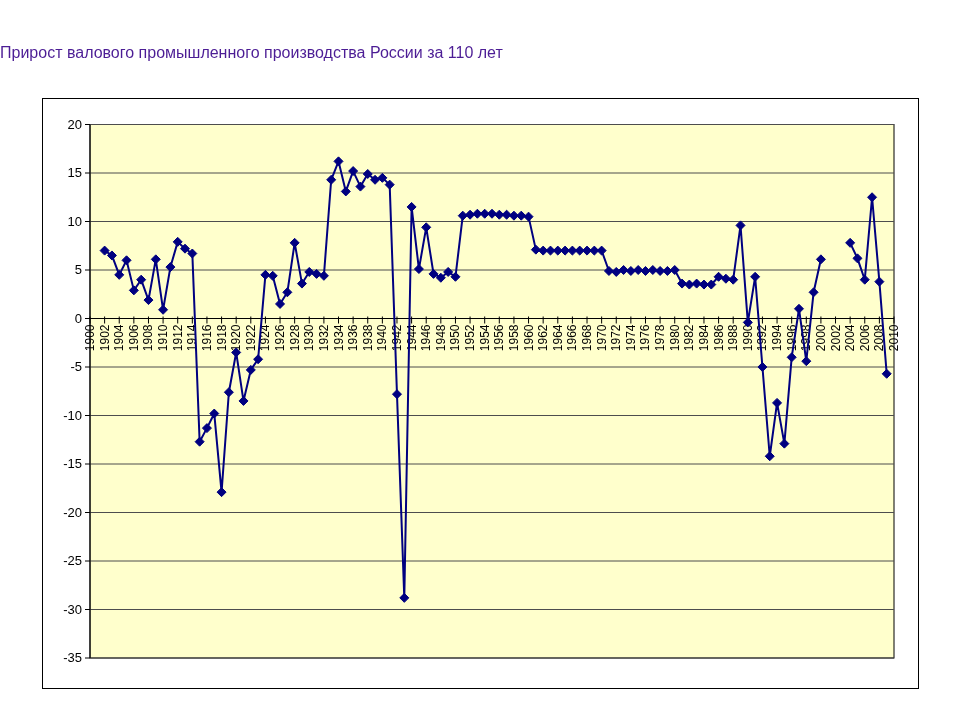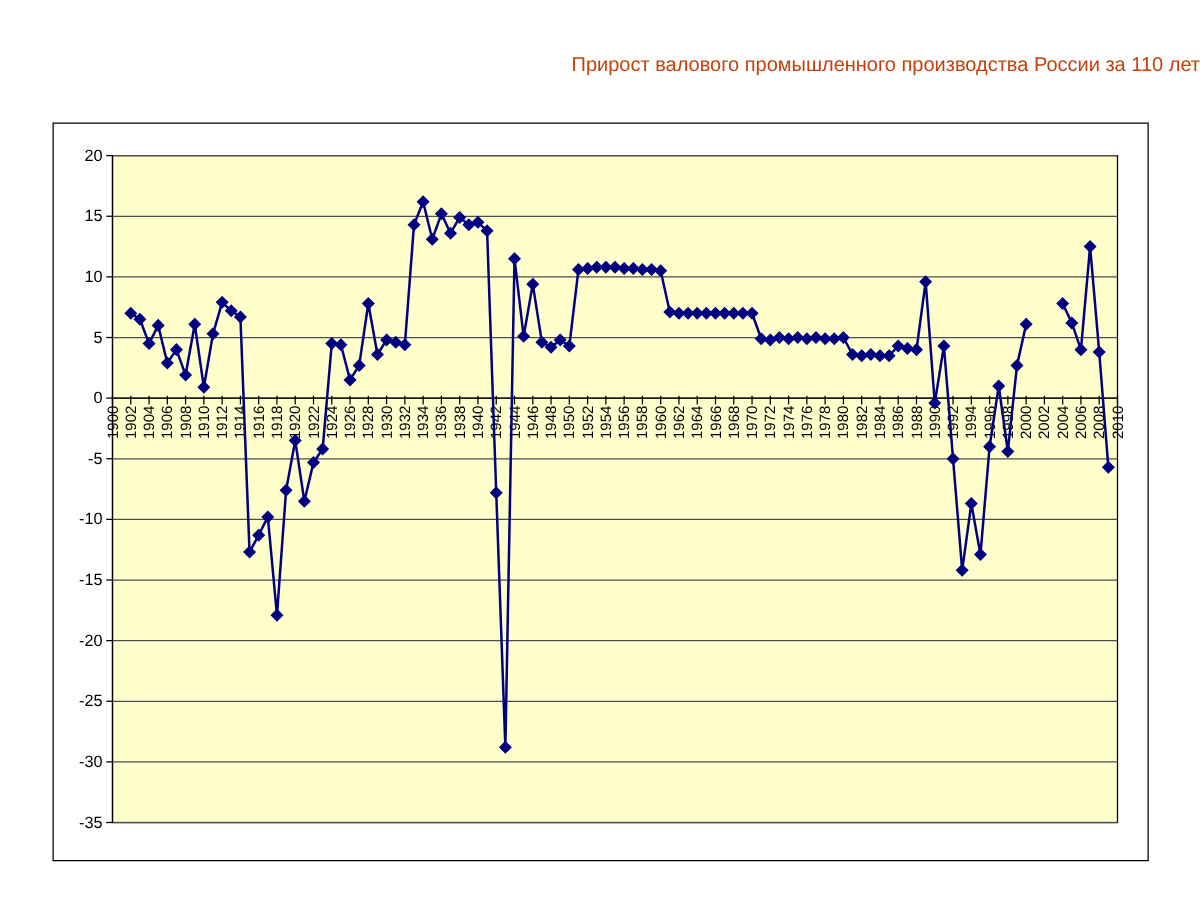--- a/index.html
+++ b/index.html
@@ -1,18 +1,18 @@
 <!DOCTYPE html>
 <html><head>
 <meta charset="utf-8">
 <style>
   html,body{margin:0;padding:0;background:#ffffff;}
   body{width:960px;height:720px;position:relative;font-family:"Liberation Sans",sans-serif;overflow:hidden;}
-  .chart-title{position:absolute;left:0;top:44px;width:960px;text-align:right;
-    font-size:16px;color:#c2410c;letter-spacing:0px;}
+  .chart-title{position:absolute;left:0;top:44px;width:960px;text-align:left;
+    font-size:16px;color:#4c1d95;letter-spacing:0px;}
   #plot{position:absolute;left:0;top:0;}
   text{font-family:"Liberation Sans",sans-serif;}
 </style>
 </head>
 <body>
 
 <div class="chart-title">Прирост валового промышленного производства России за 110 лет</div>
 
 <svg id="plot" width="960" height="720" viewBox="0 0 960 720" xmlns="http://www.w3.org/2000/svg">
     <rect x="42.5" y="98.5" width="876" height="590" fill="#FFFFFF" stroke="#000000" stroke-width="1"></rect>

